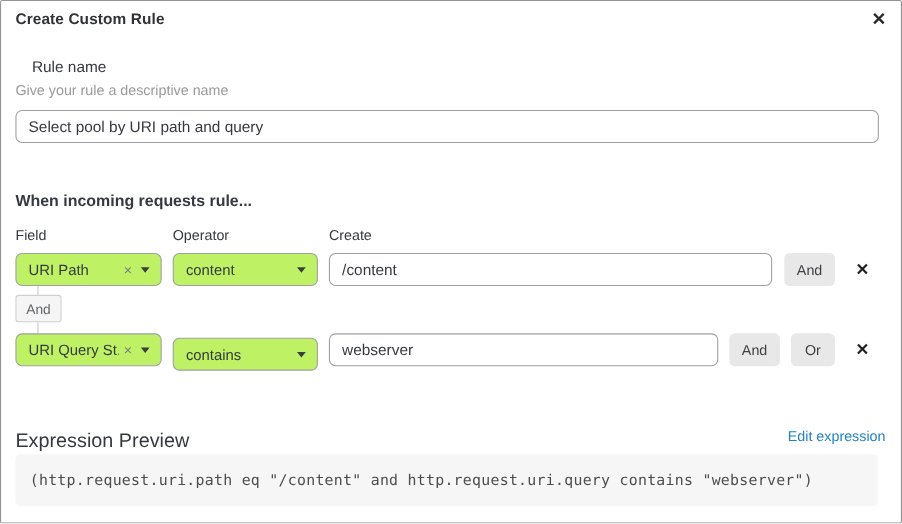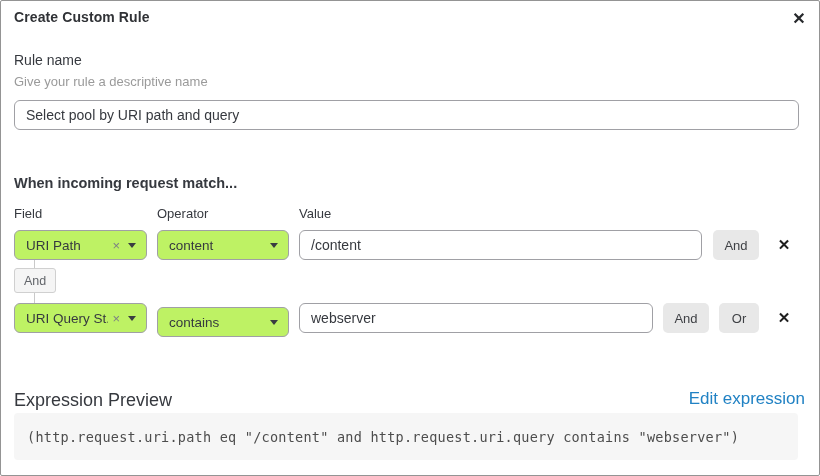--- a/index.html
+++ b/index.html
@@ -115,21 +115,21 @@
     background: #f5f5f5;
     border: 1px solid #d0d0d0;
     border-radius: 3px;
     font-size: 12.5px;
     color: #62656a;
     display: flex; align-items: center; justify-content: center;
   }
 
   .preview-label { font-size: 18px; color: #36393f; }
   .edit-link {
-    font-size: 17px;
+    font-size: 13px;
     color: #2182c4;
     text-decoration: none;
     cursor: pointer;
   }
   .code-block {
     background: #f6f6f6;
     border-radius: 4px;
     display: flex;
     align-items: center;
   }
@@ -143,31 +143,31 @@
   }
 </style>
 </head>
 <body>
 
 <div class="dialog">
 
   <h1 class="abs dialog-title">Create Custom Rule</h1>
   <button class="abs close-btn">✕</button>
 
-  <div class="abs field-label" style="left:13px; top:51px;">Rule name</div>
+  <div class="abs field-label" style="left:28px; top:51px;">Rule name</div>
   <div class="abs helper-text" style="left:13px; top:73px;">Give your rule a descriptive name</div>
   <div class="abs" style="left:13px; top:99px; width:785px;">
     <input class="text-input" type="text" value="Select pool by URI path and query" style="">
   </div>
 
-  <div class="abs section-heading" style="left:13px; top:174px;">When incoming request match...</div>
+  <div class="abs section-heading" style="left:13px; top:174px;">When incoming requests rule...</div>
 
   <div class="abs col-label" style="left:13px; top:205px;">Field</div>
   <div class="abs col-label" style="left:156px; top:205px;">Operator</div>
-  <div class="abs col-label" style="left:298px; top:205px;">Value</div>
+  <div class="abs col-label" style="left:298px; top:205px;">Create</div>
 
   <div class="abs select-box" style="left:13px; top:229px; width:133px;">
     <span class="select-value">URI Path</span>
     <span class="clear-x">×</span>
     <span class="caret-down"></span>
   </div>
   <div class="abs select-box" style="left:156px; top:229px; width:132px;">
     <span class="select-value">content</span>
     <span class="caret-down"></span>
   </div>

